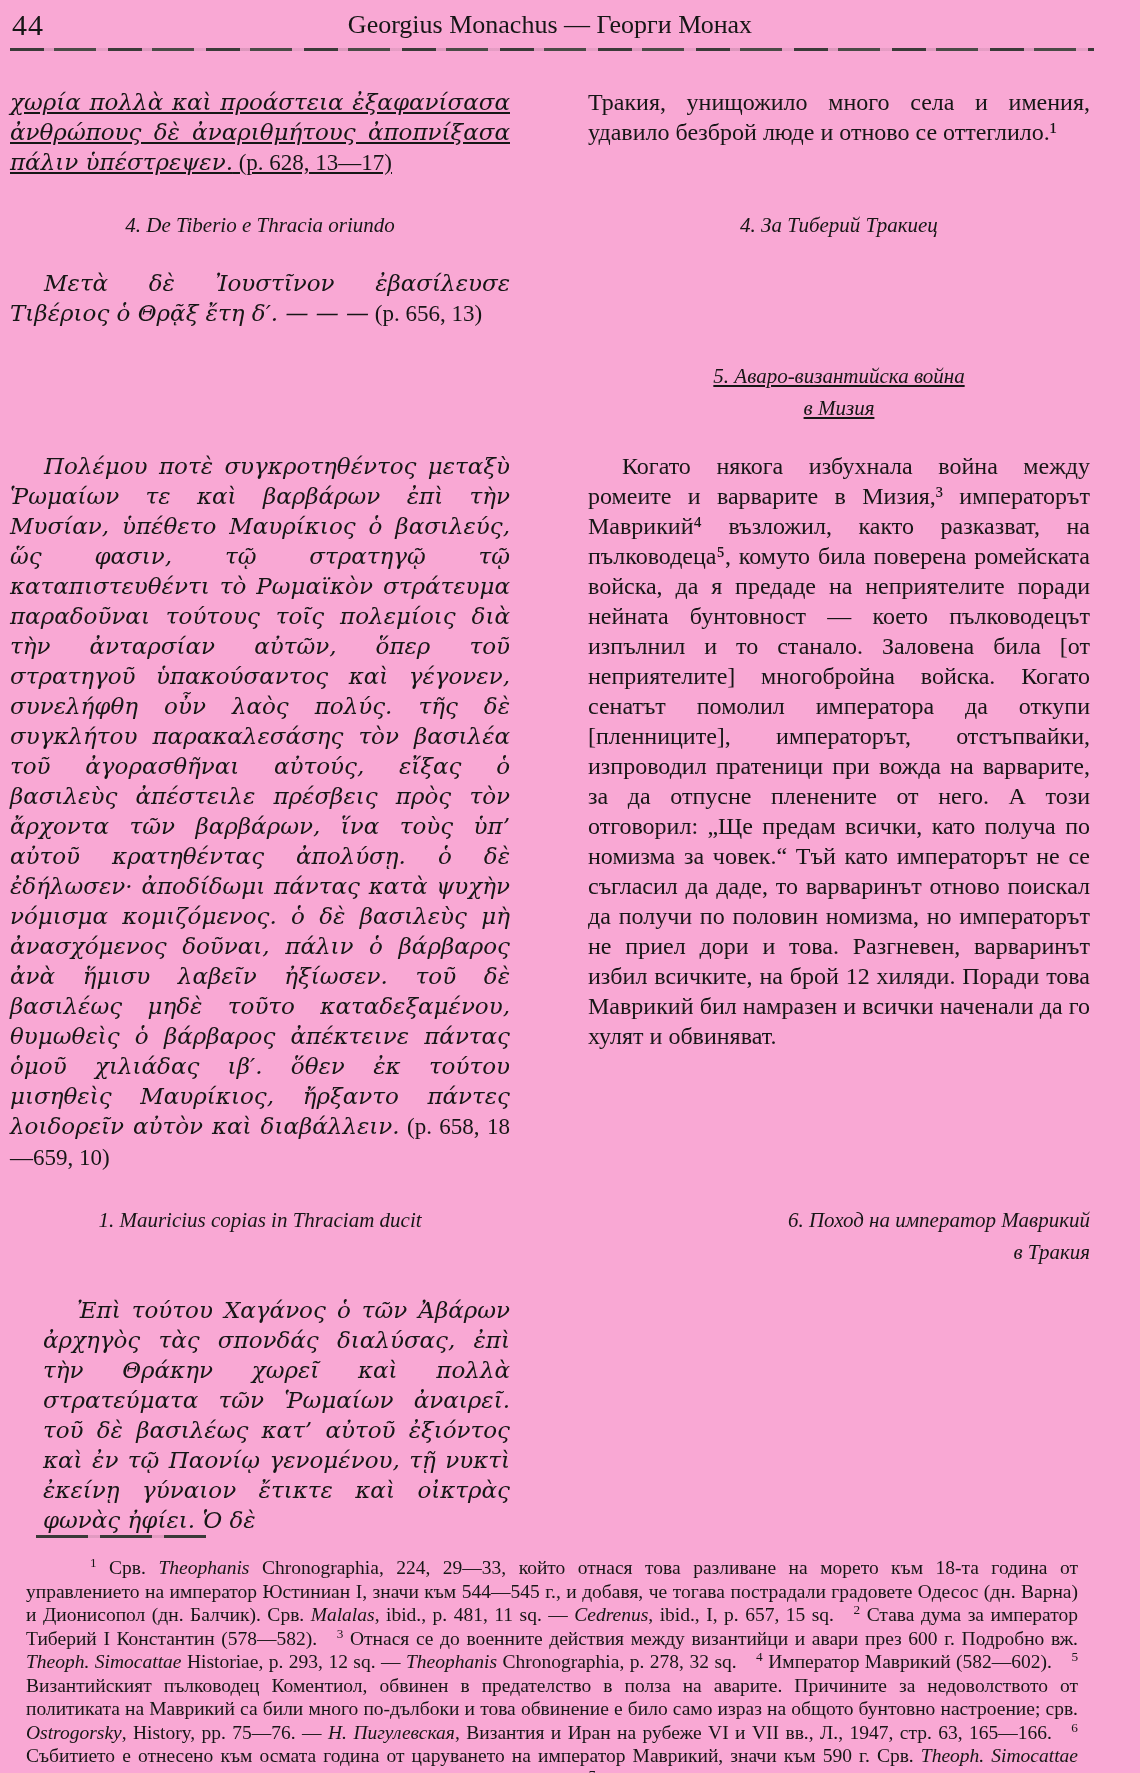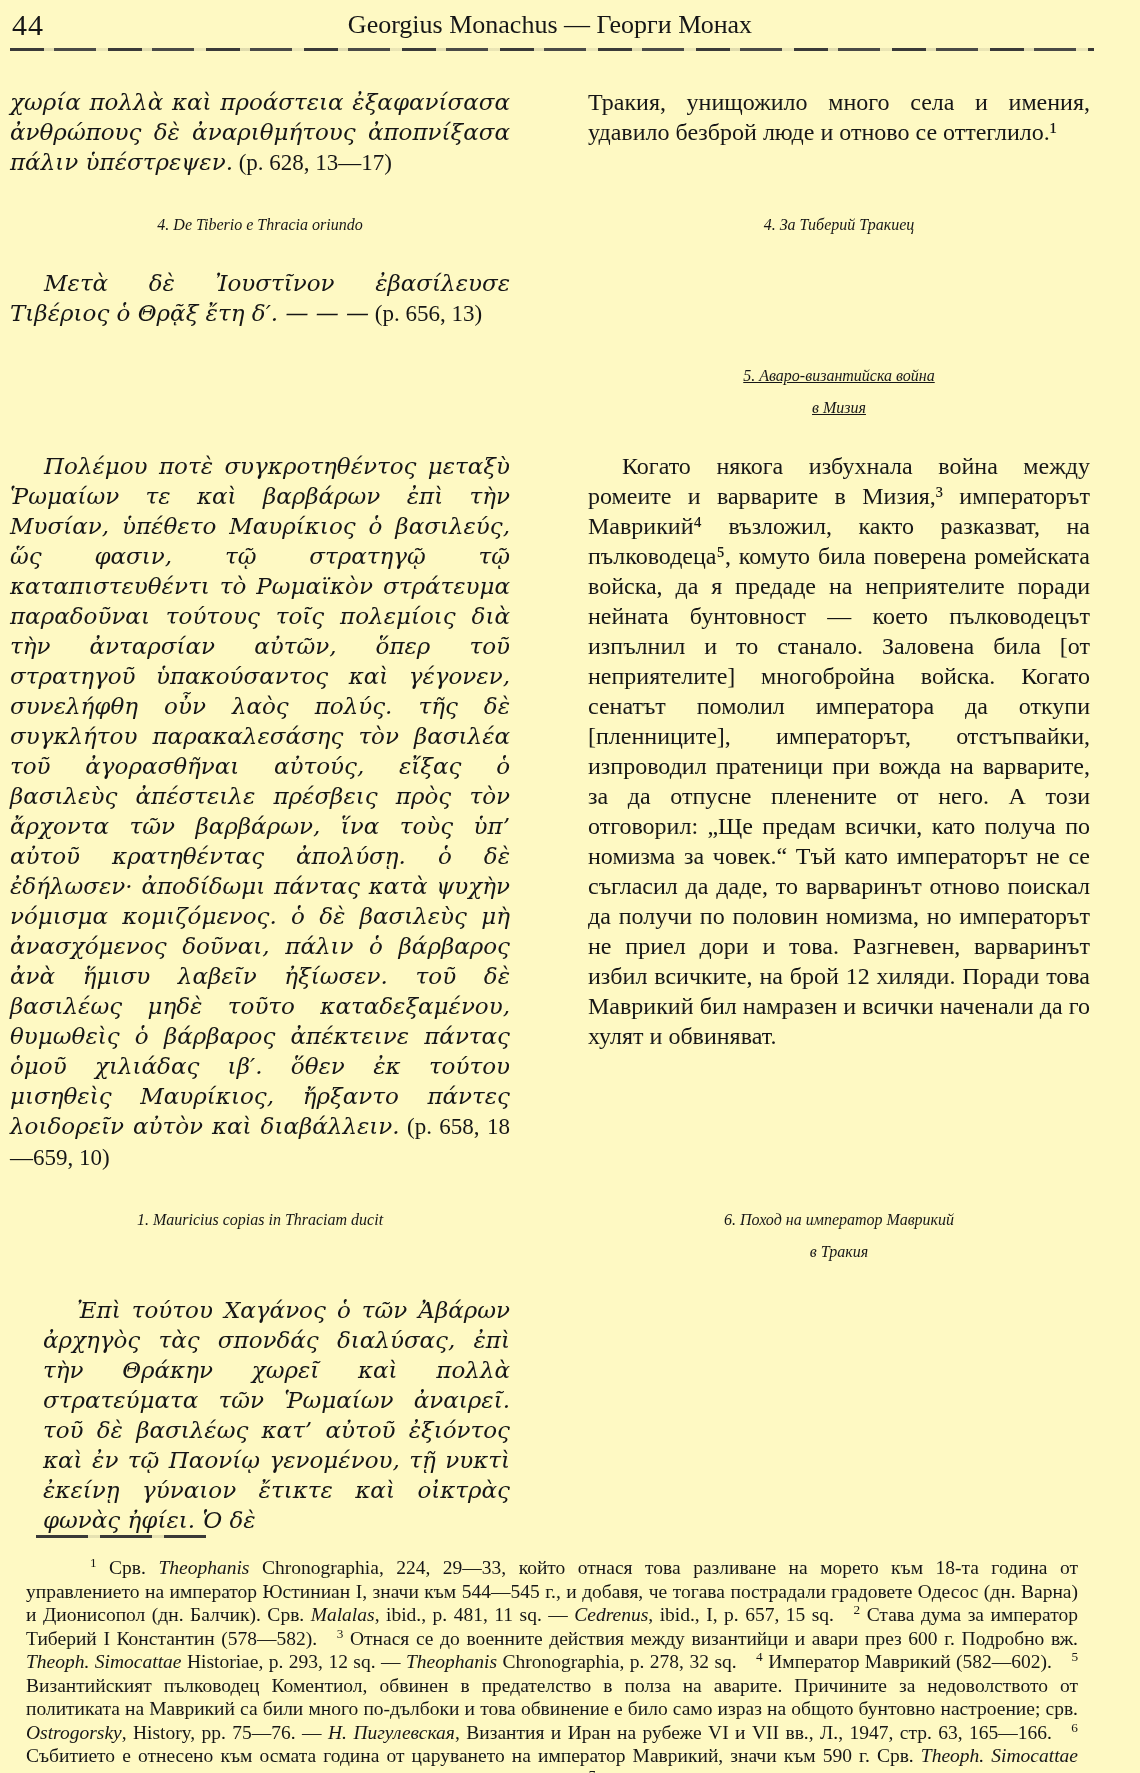--- a/index.html
+++ b/index.html
@@ -5,21 +5,21 @@
   html, body { margin: 0; padding: 0; }
   body {
     background: #e8e8e6;
     font-family: "Liberation Serif", "DejaVu Serif", serif;
   }
   .page {
     position: relative;
     width: 1140px;
     height: 1773px;
     margin: 0 auto;
-    background: #fef9c3;
+    background: #f9a8d4;
     color: #161616;
     box-sizing: border-box;
     padding: 8px 46px 16px 10px;
     display: flex;
     flex-direction: column;
     overflow: hidden;
   }
   .page-header {
     position: relative;
     height: 34px;
@@ -70,21 +70,21 @@
     font-style: italic;
     font-size: 23px;
     line-height: 30px;
   }
   .para .citation {
     font-style: normal;
     font-family: "Liberation Serif", "DejaVu Serif", serif;
   }
   .section-heading {
     font-style: italic;
-    font-size: 16px;
+    font-size: 21px;
     line-height: 32px;
     text-align: center;
     margin: 4px 0 0 0;
   }
   .footer-area {
     margin-top: auto;
     flex: 0 0 auto;
   }
   .footnote-separator {
     width: 170px;
@@ -113,31 +113,31 @@
 <div class="page">
 
   <div class="page-header">
     <span class="page-number">44</span>
     <span class="running-title">Georgius Monachus — Георги Монах</span>
   </div>
 
   <div class="header-rule"></div>
 
   <div class="columns" id="columns">
-      <p class="para greek no-indent" style="grid-area: 1 / 1;">χωρία πολλὰ καὶ προάστεια ἐξαφανίσασα ἀνθρώπους δὲ ἀναριθμήτους ἀποπνίξασα πάλιν ὑπέστρεψεν.<span class="citation"> (p. 628, 13—17)</span></p>
+      <p class="para greek no-indent" style="grid-area: 1 / 1; text-decoration: underline;">χωρία πολλὰ καὶ προάστεια ἐξαφανίσασα ἀνθρώπους δὲ ἀναριθμήτους ἀποπνίξασα πάλιν ὑπέστρεψεν.<span class="citation"> (p. 628, 13—17)</span></p>
       <div class="section-heading" style="grid-area: 2 / 1;">4. De Tiberio e Thracia oriundo</div>
       <p class="para greek" style="grid-area: 3 / 1;">Μετὰ δὲ Ἰουστῖνον ἐβασίλευσε Τιβέριος ὁ Θρᾷξ ἔτη δ′. — — —<span class="citation"> (p. 656, 13)</span></p>
       <p class="para greek" style="grid-area: 5 / 1;">Πολέμου ποτὲ συγκροτηθέντος μεταξὺ Ῥωμαίων τε καὶ βαρβάρων ἐπὶ τὴν Μυσίαν, ὑπέθετο Μαυρίκιος ὁ βασιλεύς, ὥς φασιν, τῷ στρατηγῷ τῷ καταπιστευθέντι τὸ Ρωμαϊκὸν στράτευμα παραδοῦναι τούτους τοῖς πολεμίοις διὰ τὴν ἀνταρσίαν αὐτῶν, ὅπερ τοῦ στρατηγοῦ ὑπακούσαντος καὶ γέγονεν, συνελήφθη οὖν λαὸς πολύς. τῆς δὲ συγκλήτου παρακαλεσάσης τὸν βασιλέα τοῦ ἀγορασθῆναι αὐτούς, εἴξας ὁ βασιλεὺς ἀπέστειλε πρέσβεις πρὸς τὸν ἄρχοντα τῶν βαρβάρων, ἵνα τοὺς ὑπ’ αὐτοῦ κρατηθέντας ἀπολύσῃ. ὁ δὲ ἐδήλωσεν· ἀποδίδωμι πάντας κατὰ ψυχὴν νόμισμα κομιζόμενος. ὁ δὲ βασιλεὺς μὴ ἀνασχόμενος δοῦναι, πάλιν ὁ βάρβαρος ἀνὰ ἥμισυ λαβεῖν ἠξίωσεν. τοῦ δὲ βασιλέως μηδὲ τοῦτο καταδεξαμένου, θυμωθεὶς ὁ βάρβαρος ἀπέκτεινε πάντας ὁμοῦ χιλιάδας ιβ′. ὅθεν ἐκ τούτου μισηθεὶς Μαυρίκιος, ἤρξαντο πάντες λοιδορεῖν αὐτὸν καὶ διαβάλλειν.<span class="citation"> (p. 658, 18—659, 10)</span></p>
       <div class="section-heading" style="grid-area: 6 / 1;">1. Mauricius copias in Thraciam ducit</div>
       <p class="para greek" style="grid-area: 7 / 1; margin-left: 33px;">Ἐπὶ τούτου Χαγάνος ὁ τῶν Ἀβάρων ἀρχηγὸς τὰς σπονδάς διαλύσας, ἐπὶ τὴν Θράκην χωρεῖ καὶ πολλὰ στρατεύματα τῶν Ῥωμαίων ἀναιρεῖ. τοῦ δὲ βασιλέως κατ’ αὐτοῦ ἐξιόντος καὶ ἐν τῷ Παονίῳ γενομένου, τῇ νυκτὶ ἐκείνῃ γύναιον ἔτικτε καὶ οἰκτρὰς φωνὰς ἠφίει. Ὁ δὲ</p>
       <p class="para no-indent" style="grid-area: 1 / 2;">Тракия, унищожило много села и имения, удавило безброй люде и отново се оттеглило.¹</p>
       <div class="section-heading" style="grid-area: 2 / 2;">4. За Тиберий Тракиец</div>
       <div class="section-heading" style="grid-area: 4 / 2; text-decoration: underline;">5. Аваро-византийска война<br>в Мизия</div>
       <p class="para" style="grid-area: 5 / 2;">Когато някога избухнала война между ромеите и варварите в Мизия,³ императорът Маврикий⁴ възложил, както разказват, на пълководеца⁵, комуто била поверена ромейската войска, да я предаде на неприятелите поради нейната бунтовност — което пълководецът изпълнил и то станало. Заловена била [от неприятелите] многобройна войска. Когато сенатът помолил императора да откупи [пленниците], императорът, отстъпвайки, изпроводил пратеници при вожда на варварите, за да отпусне пленените от него. А този отговорил: „Ще предам всички, като получа по номизма за човек.“ Тъй като императорът не се съгласил да даде, то варваринът отново поискал да получи по половин номизма, но императорът не приел дори и това. Разгневен, варваринът избил всичките, на брой 12 хиляди. Поради това Маврикий бил намразен и всички наченали да го хулят и обвиняват.</p>
-      <div class="section-heading" style="grid-area: 6 / 2;">6. Поход на император Маврикий<br>в Тракия</div>
+      <div class="section-heading" style="grid-area: 6 / 2; text-align: right;">6. Поход на император Маврикий<br>в Тракия</div>
     </div>
 
   <div class="footer-area">
     <div class="footnote-separator"></div>
     <p class="footnotes" id="footnotes"><sup>1</sup> <span class="">Срв. </span><span class="it">Theophanis</span><span class=""> Chronographia, 224, 29—33, който отнася това разливане на морето към 18-та година от управлението на император Юстиниан I, значи към 544—545 г., и добавя, че тогава пострадали градовете Одесос (дн. Варна) и Дионисопол (дн. Балчик). Срв. </span><span class="it">Malalas</span><span class="">, ibid., p. 481, 11 sq. — </span><span class="it">Cedrenus</span><span class="">, ibid., I, p. 657, 15 sq.</span> <sup>2</sup> <span class="">Става дума за император Тиберий I Константин (578—582).</span> <sup>3</sup> <span class="">Отнася се до военните действия между византийци и авари през 600 г. Подробно вж. </span><span class="it">Theoph. Simocattae</span><span class=""> Historiae, p. 293, 12 sq. — </span><span class="it">Theophanis</span><span class=""> Chronographia, p. 278, 32 sq.</span> <sup>4</sup> <span class="">Император Маврикий (582—602).</span> <sup>5</sup> <span class="">Византийският пълководец Коментиол, обвинен в предателство в полза на аварите. Причините за недоволството от политиката на Маврикий са били много по-дълбоки и това обвинение е било само израз на общото бунтовно настроение; срв. </span><span class="it">Ostrogorsky</span><span class="">, History, pp. 75—76. — </span><span class="it">Н. Пигулевская</span><span class="">, Византия и Иран на рубеже VI и VII вв., Л., 1947, стр. 63, 165—166.</span> <sup>6</sup> <span class="">Събитието е отнесено към осмата година от царуването на император Маврикий, значи към 590 г. Срв. </span><span class="it">Theoph. Simocattae</span><span class=""> Historiae, p. 235, 24 sq. — </span><span class="it">Theophanis</span><span class=""> Chronographia, p. 267, 31 sq.</span> <sup>7</sup> <span class="">Император Маврикий.</span></p>
   </div>
 
 </div>
 
 </body></html>

